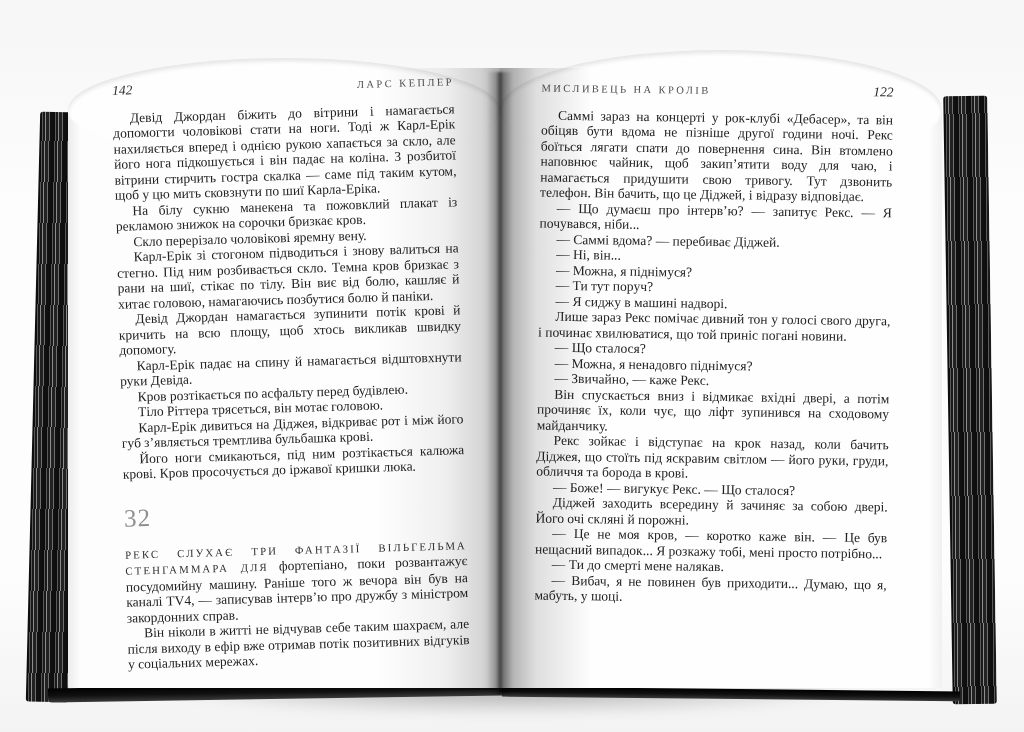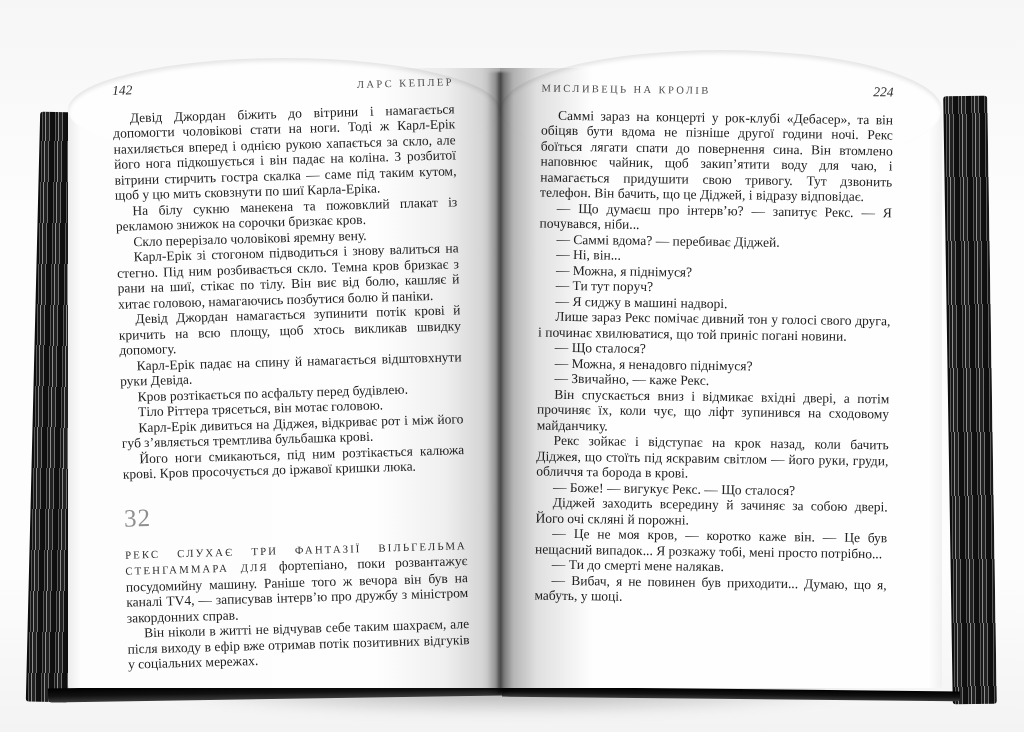--- a/index.html
+++ b/index.html
@@ -88,21 +88,21 @@
     <p class="para">Карл-Ерік дивиться на Діджея, відкриває рот і між його губ з’являється тремтлива бульбашка крові.</p>
     <p class="para">Його ноги смикаються, під ним розтікається калюжа крові. Кров просочується до іржавої кришки люка.</p>
     <div class="chapter-num">32</div>
     <p class="para flush"><span class="lead-caps">РЕКС СЛУХАЄ ТРИ ФАНТАЗІЇ ВІЛЬГЕЛЬМА СТЕНГАММАРА ДЛЯ</span><span> фортепіано, поки розвантажує посудомийну машину. Раніше того ж вечора він був на каналі TV4, — записував інтерв’ю про дружбу з міністром закордонних справ.</span></p>
     <p class="para">Він ніколи в житті не відчував себе таким шахраєм, але після виходу в ефір вже отримав потік позитивних відгуків у соціальних мережах.</p>
   </div>
 
   <div class="text text-right">
     <div class="pagehead">
       <span class="runhead">МИСЛИВЕЦЬ НА КРОЛІВ</span>
-      <span class="pagenum">224</span>
+      <span class="pagenum">122</span>
     </div>
     <p class="para">Саммі зараз на концерті у рок-клубі «Дебасер», та він обіцяв бути вдома не пізніше другої години ночі. Рекс боїться лягати спати до повернення сина. Він втомлено наповнює чайник, щоб закип’ятити воду для чаю, і намагається придушити свою тривогу. Тут дзвонить телефон. Він бачить, що це Діджей, і відразу відповідає.</p>
     <p class="para">— Що думаєш про інтерв’ю? — запитує Рекс. — Я почувався, ніби...</p>
     <p class="para">— Саммі вдома? — перебиває Діджей.</p>
     <p class="para">— Ні, він...</p>
     <p class="para">— Можна, я піднімуся?</p>
     <p class="para">— Ти тут поруч?</p>
     <p class="para">— Я сиджу в машині надворі.</p>
     <p class="para">Лише зараз Рекс помічає дивний тон у голосі свого друга, і починає хвилюватися, що той приніс погані новини.</p>
     <p class="para">— Що сталося?</p>

